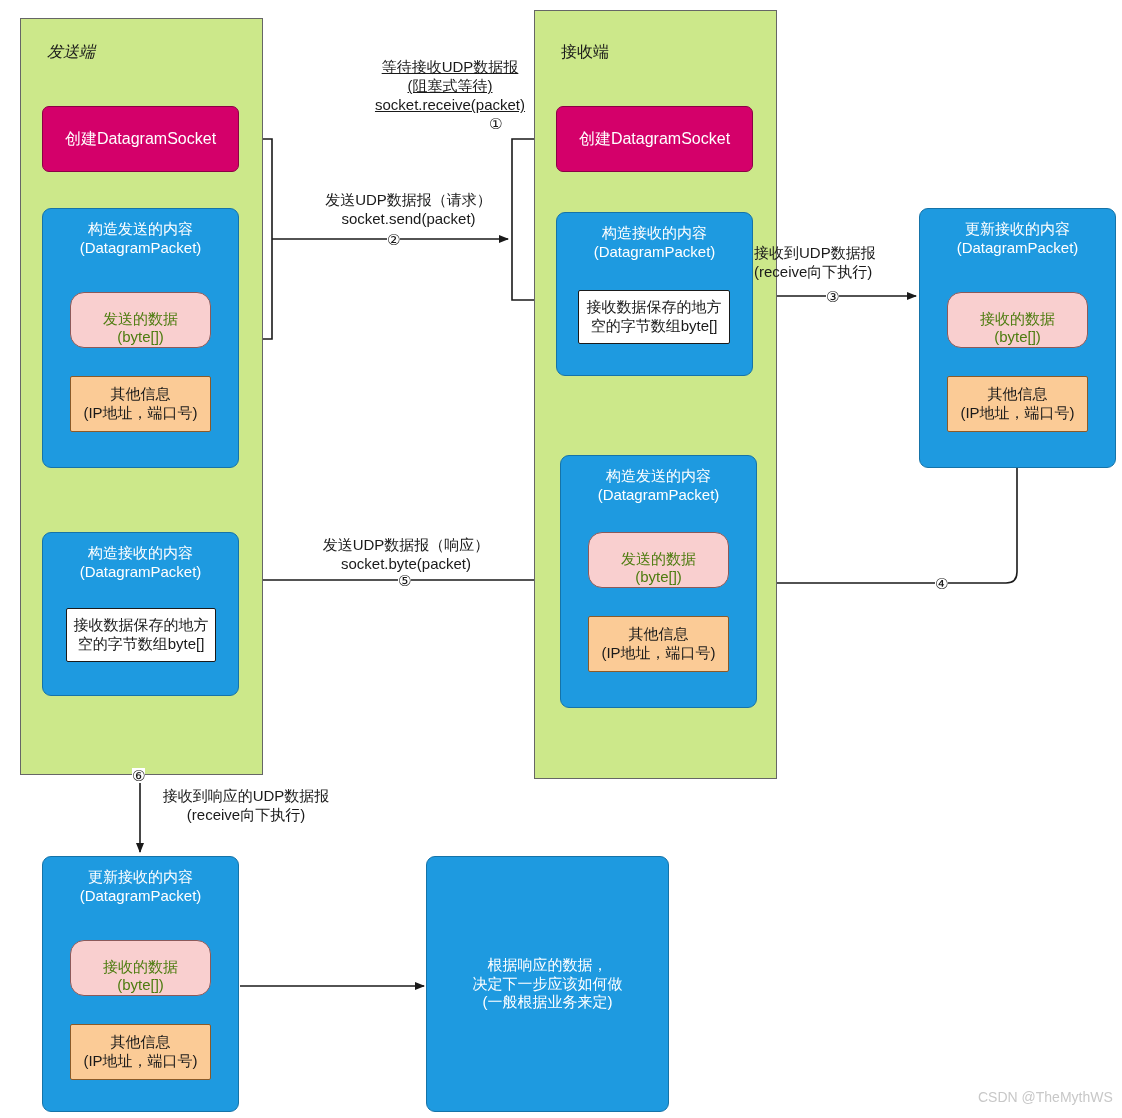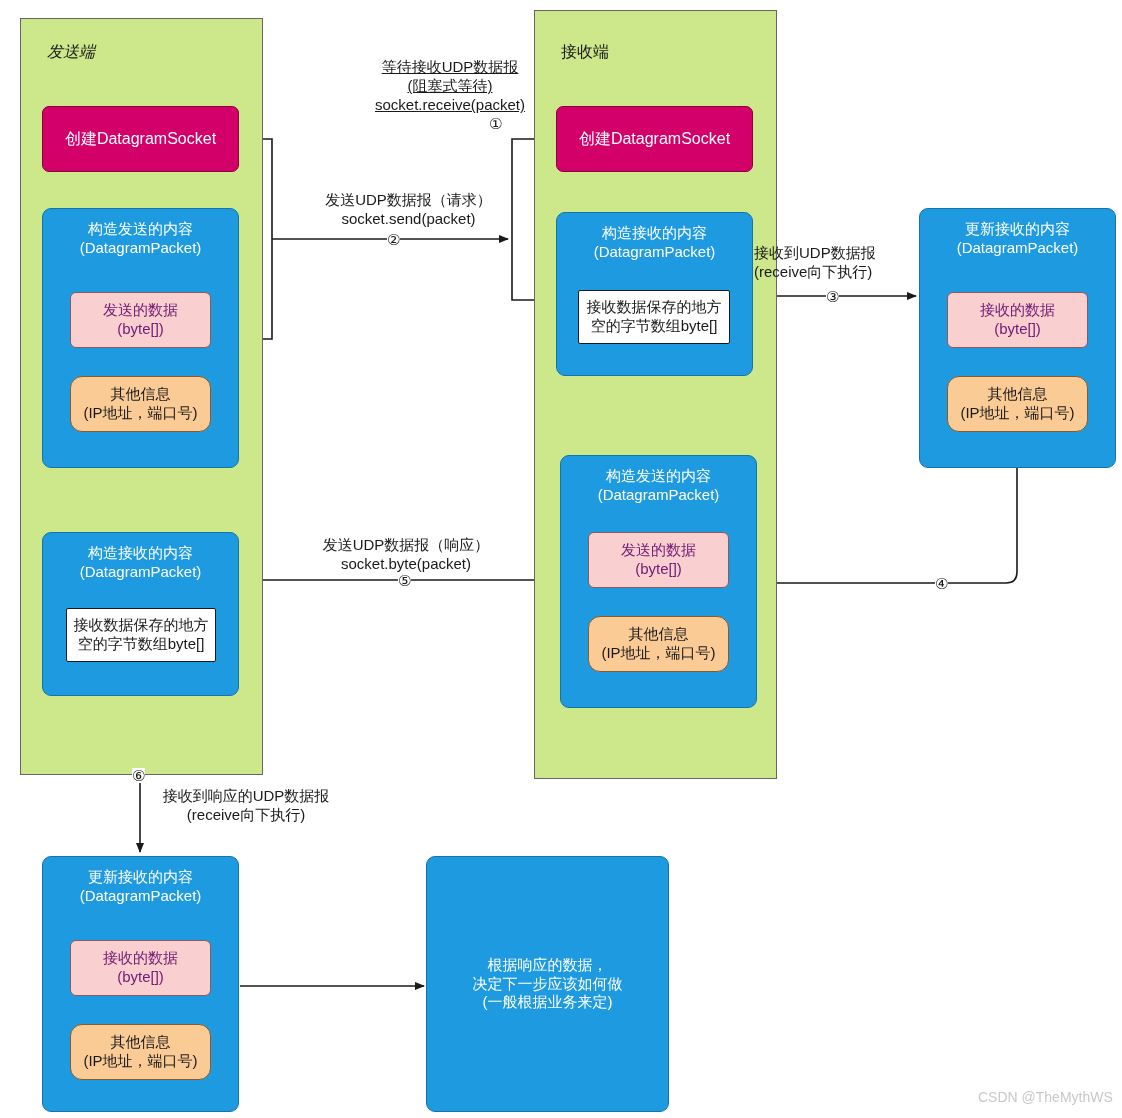--- a/index.html
+++ b/index.html
@@ -67,29 +67,29 @@
     background: #1e9ae0;
     border: 1.5px solid #1573a8;
     border-radius: 9px;
     color: #ffffff;
     font-size: 15px;
     justify-content: center;
   }
   .box-pink {
     background: #f9cfcf;
     border: 1.5px solid #8c5a5a;
-    border-radius: 6px;
-    color: #701a75;
-    justify-content: center;
+    border-radius: 14px;
+    color: #4d7c0f;
+    justify-content: flex-end;
     font-size: 15px;
   }
   .box-orange {
     background: #fbcb96;
     border: 1.5px solid #8a5a28;
-    border-radius: 12px;
+    border-radius: 2px;
     color: #1a1a1a;
     justify-content: center;
     font-size: 15px;
   }
   .box-white {
     background: #ffffff;
     border: 1.5px solid #1a1a1a;
     border-radius: 2px;
     color: #1a1a1a;
     justify-content: center;

